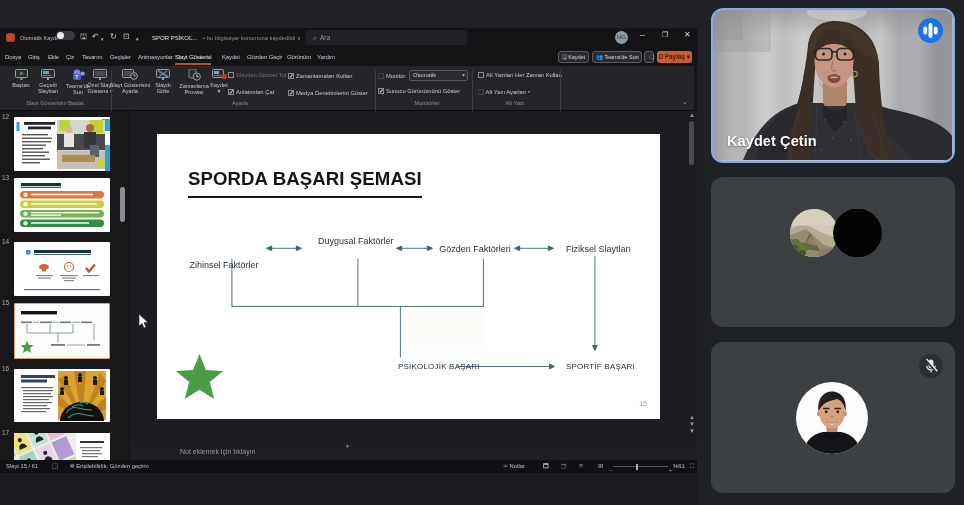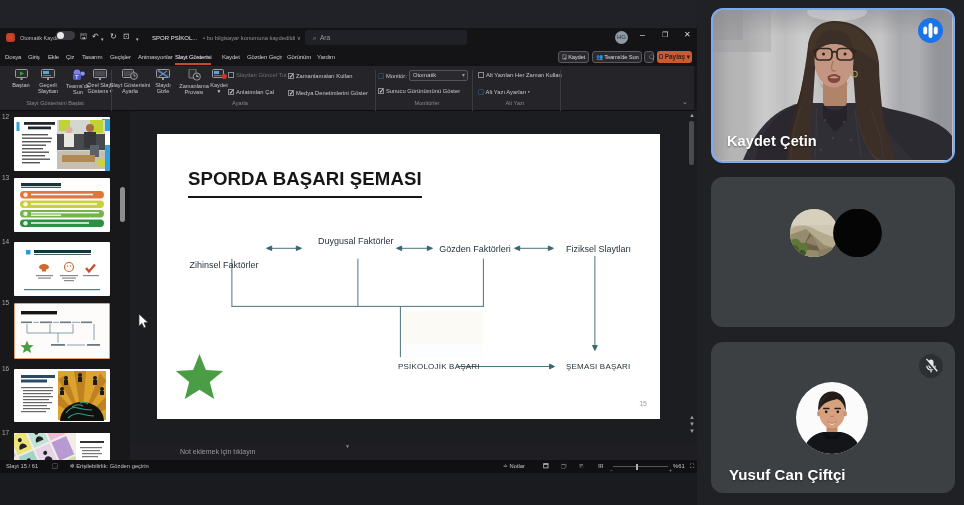--- a/index.html
+++ b/index.html
@@ -413,21 +413,21 @@
                 <path d="M397.5 232.5 l-5 -2.4 v4.8 Z"></path>
               </g>
               <polygon points="42.5,219.9 48.9,236.1 66.2,237.1 52.8,248.1 57.2,264.9 42.5,255.7 27.8,264.9 32.2,248.1 18.8,237.1 36.1,236.1" fill="#4b9d45"></polygon>
               <text x="490" y="272" font-size="7" fill="#a0a0a0" text-anchor="end" font-family="Liberation Sans">15</text>
             </svg>
             <div class="lab" style="left:67px;top:126px;">Zihinsel Faktörler</div>
             <div class="lab" style="left:195.7px;top:102px;padding-left:6px;">Duygusal Faktörler</div>
             <div class="lab" style="left:318px;top:110px;">Gözden Faktörleri</div>
             <div class="lab" style="left:441.6px;top:110px;">Fiziksel Slaytları</div>
             <div class="blab" style="left:209px;top:228.8px;margin-left:32px;">PSİKOLOJİK BAŞARI</div>
-            <div class="blab" style="left:409px;top:228.8px;">ŞEMASI BAŞARI</div>
+            <div class="blab" style="left:409px;top:228.8px;">SPORTİF BAŞARI</div>
           </div>
           <svg class="abs" style="left:7px;top:202px;" width="12" height="16" viewBox="0 0 12 16">
               <path d="M2 1 L2 13 L5 10.5 L7 15 L9 14 L7 9.8 L11 9.5 Z" fill="#fff" stroke="#333" stroke-width=".7"></path>
             </svg>
           <div class="abs" style="left:558px;top:1px;width:8px;height:7px;color:#9a9aa0;font-size:6px;text-align:center;">▲</div>
           <div class="abs" style="left:559px;top:10px;width:5px;height:44px;background:#4a4a4f;border-radius:2px;"></div>
           <div class="abs" style="left:558px;top:303px;width:8px;color:#9a9aa0;font-size:6px;text-align:center;line-height:7px;">▲<br>▼<br>▼</div>
         </div>
       </div>
       <div id="notesbar"><span>Not eklemek için tıklayın</span><i style="position:absolute;left:215px;top:-5px;color:#8a8a90;font-size:5px;font-style:normal;">▼</i></div>
@@ -598,15 +598,14 @@
             <rect x="27" y="25.8" width="6.6" height="1.5" rx=".75"></rect>
             <rect x="38.4" y="25.8" width="6.6" height="1.5" rx=".75"></rect>
           </g>
         <circle cx="30.2" cy="29.8" r="1.4" fill="#231a14"></circle>
           <circle cx="41.8" cy="29.8" r="1.4" fill="#231a14"></circle>
         <path d="M34.2 34 q1.8 1.3 3.6 0" stroke="#b07a5c" stroke-width="1" fill="none"></path>
         <path d="M31 39.5 q5 3.8 10 0 q-2.5 3.2 -5 3.2 t-5 -3.2 Z" fill="#fff"></path>
         <path d="M31 39.5 q5 3.8 10 0" stroke="#9c6248" stroke-width=".7" fill="none"></path>
       </g>
     </svg>
-    <div class="nametag" style="left:18px;top:124px;font-size:15px;">Yusuf Can Çiftçi</div>
   </div>
 </div>
 
 </body></html>

